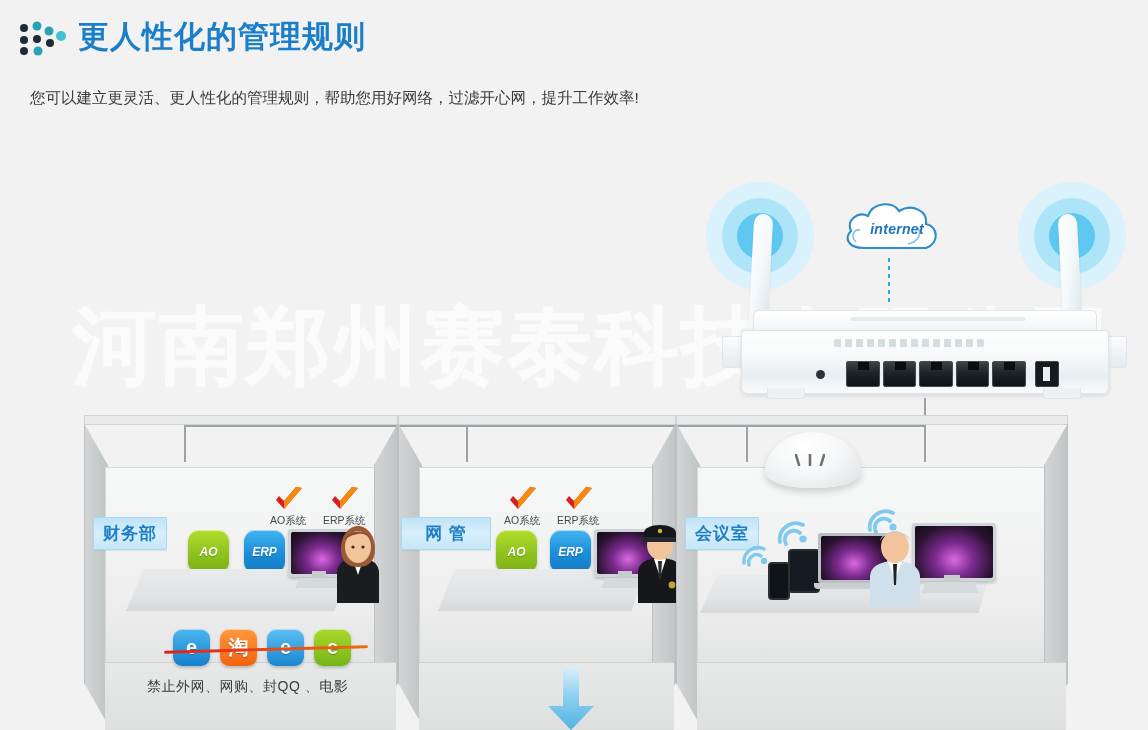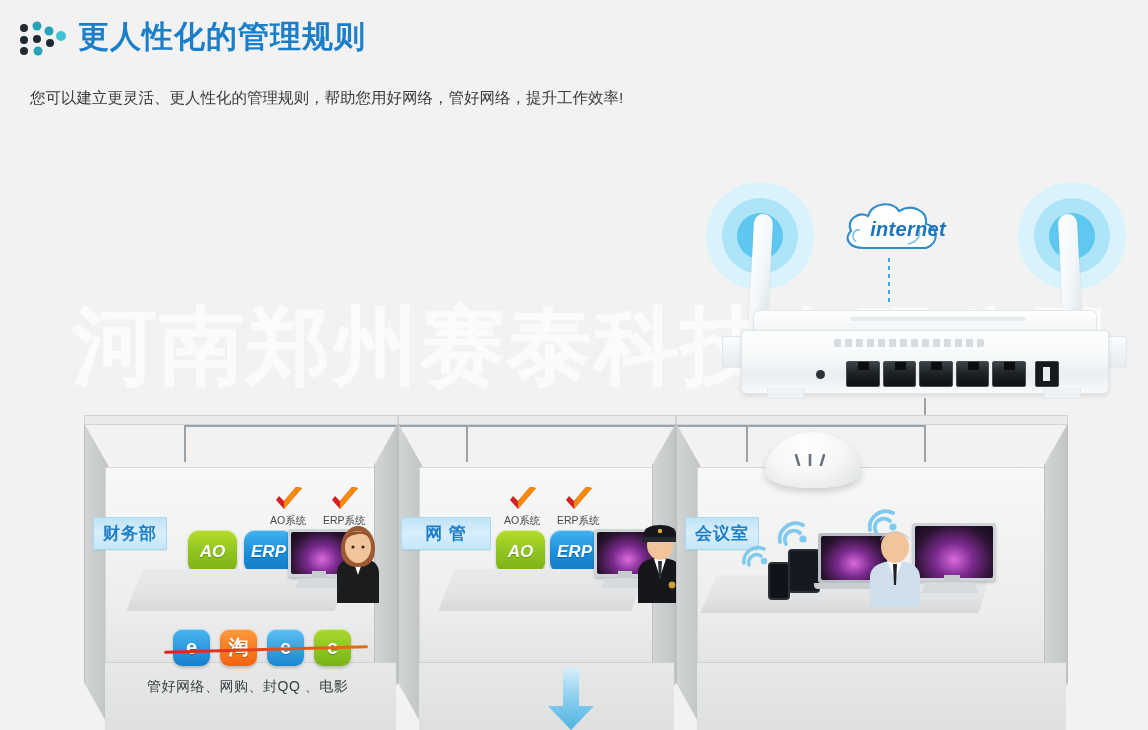--- a/index.html
+++ b/index.html
@@ -28,23 +28,23 @@
     position:absolute;left:72px;top:296px;width:1010px;
     font-size:85px;font-weight:bold;color:#ffffff;opacity:.72;
     letter-spacing:2px;white-space:nowrap;line-height:100px;
     text-shadow:0 1px 0 rgba(255,255,255,.6);
     pointer-events:none;
   }
 
   
   .cloud-wrap{position:absolute;left:838px;top:196px;width:106px;height:66px;}
   .cloud-label{
-    position:absolute;left:17px;top:0;width:106px;height:66px;
+    position:absolute;left:6px;top:0;width:106px;height:66px;
     display:flex;align-items:center;justify-content:center;
-    font-size:20px;font-weight:bold;color:#1b74bd;font-style:italic;
+    font-size:14px;font-weight:bold;color:#1b74bd;font-style:italic;
     letter-spacing:.3px;
   }
   .dotline{position:absolute;left:888px;top:258px;width:2px;height:48px;
     background:repeating-linear-gradient(to bottom,#35a8e0 0 4px,transparent 4px 8px);}
 
   .ring{position:absolute;border-radius:50%;}
   .ring.r1{width:108px;height:108px;background:#d9f2fc;}
   .ring.r2{width:76px;height:76px;background:#aee4f8;left:16px;top:16px;}
   .ring.r3{width:46px;height:46px;background:#5fc8f0;left:31px;top:31px;}
   .wave-l{position:absolute;left:706px;top:182px;width:108px;height:108px;}
@@ -116,23 +116,23 @@
     border:1px solid #a9d8f2;border-radius:1px;
     box-shadow:0 1px 1px rgba(0,0,0,.07);
     white-space:nowrap;
   }
 
   .desk{position:absolute;
     background:linear-gradient(to bottom,#e9eaeb 0%,#e2e3e4 62%,#d6d8d9 100%);
     box-shadow:0 2px 3px rgba(0,0,0,.08);}
 
   
-  .tile{position:absolute;width:49px;height:43px;border-radius:11px;
+  .tile{position:absolute;width:41px;height:43px;border-radius:11px;
     display:flex;align-items:center;justify-content:center;
-    font-size:17px;font-weight:bold;font-style:italic;color:#fff;
+    font-size:12px;font-weight:bold;font-style:italic;color:#fff;
     text-shadow:0 1px 1px rgba(0,0,0,.28);
     box-shadow:0 2px 3px rgba(0,0,0,.22), inset 0 1px 0 rgba(255,255,255,.55);}
   .tile.ao{background:linear-gradient(to bottom,#b4dd2c 0%,#8fc41f 52%,#7cb015 100%);}
   .tile.erp{background:linear-gradient(to bottom,#43b3ee 0%,#1b8fdc 52%,#1479c2 100%);}
   .tile-cap{position:absolute;font-size:10.5px;color:#45494c;white-space:nowrap;}
 
   .tick{position:absolute;width:30px;height:26px;}
 
   
   .blocked-row{position:absolute;display:flex;gap:10px;}
@@ -201,21 +201,21 @@
         <circle cx="20" cy="33" r="4.5" fill="#2aa2b5"></circle>
         <circle cx="31" cy="13" r="4.5" fill="#2aa2b5"></circle>
         <circle cx="32" cy="25" r="4" fill="#1f2a33"></circle>
         <circle cx="43" cy="18" r="5" fill="#3fc3d4"></circle>
       </svg>
     </div>
 
     <div class="page-title">更人性化的管理规则</div>
 
     <div class="desc">
-      <div>您可以建立更灵活、更人性化的管理规则，帮助您用好网络，管好网络，提升工作效率!</div>
+      <div>您可以建立更灵活、更人性化的管理规则，帮助您用好网络，过滤开心网，提升工作效率!</div>
     </div>
   </div>
 
   <div class="watermark">河南郑州赛泰科技有限公司</div>
 
   <div class="wave-l">
     <div class="ring r1"></div>
       <div class="ring r2"></div>
       <div class="ring r3"></div>
   </div>
@@ -325,21 +325,21 @@
           <span>淘</span>
         </div>
       <div class="bt qq">
           <span>e</span>
         </div>
       <div class="bt mv">
           <span>e</span>
         </div>
     </div>
     <div class="strike" style="left:80px;top:233px;width:204px;transform:rotate(-1.6deg);"></div>
-    <div class="blocked-cap" style="left:63px;top:263px;">管好网络、网购、封QQ 、电影</div>
+    <div class="blocked-cap" style="left:63px;top:263px;">禁止外网、网购、封QQ 、电影</div>
   </div>
 
   <div class="room" style="left:398px;width:276px;height:315px;">
     <div class="wall-top" style="left:0;top:0;width:276px;height:8px;"></div>
     <div class="wall-side" style="left:0;top:8px;width:22px;height:300px;
          clip-path:polygon(0 0,100% 14%,100% 100%,0 86%);"></div>
     <div class="wall-back" style="left:21px;top:52px;width:255px;height:195px;"></div>
     <div class="wall-side" style="left:254px;top:8px;width:22px;height:300px;
          clip-path:polygon(0 14%,100% 0,100% 86%,0 100%);"></div>
     <div class="room-floor" style="left:21px;top:247px;width:255px;height:68px;"></div>

